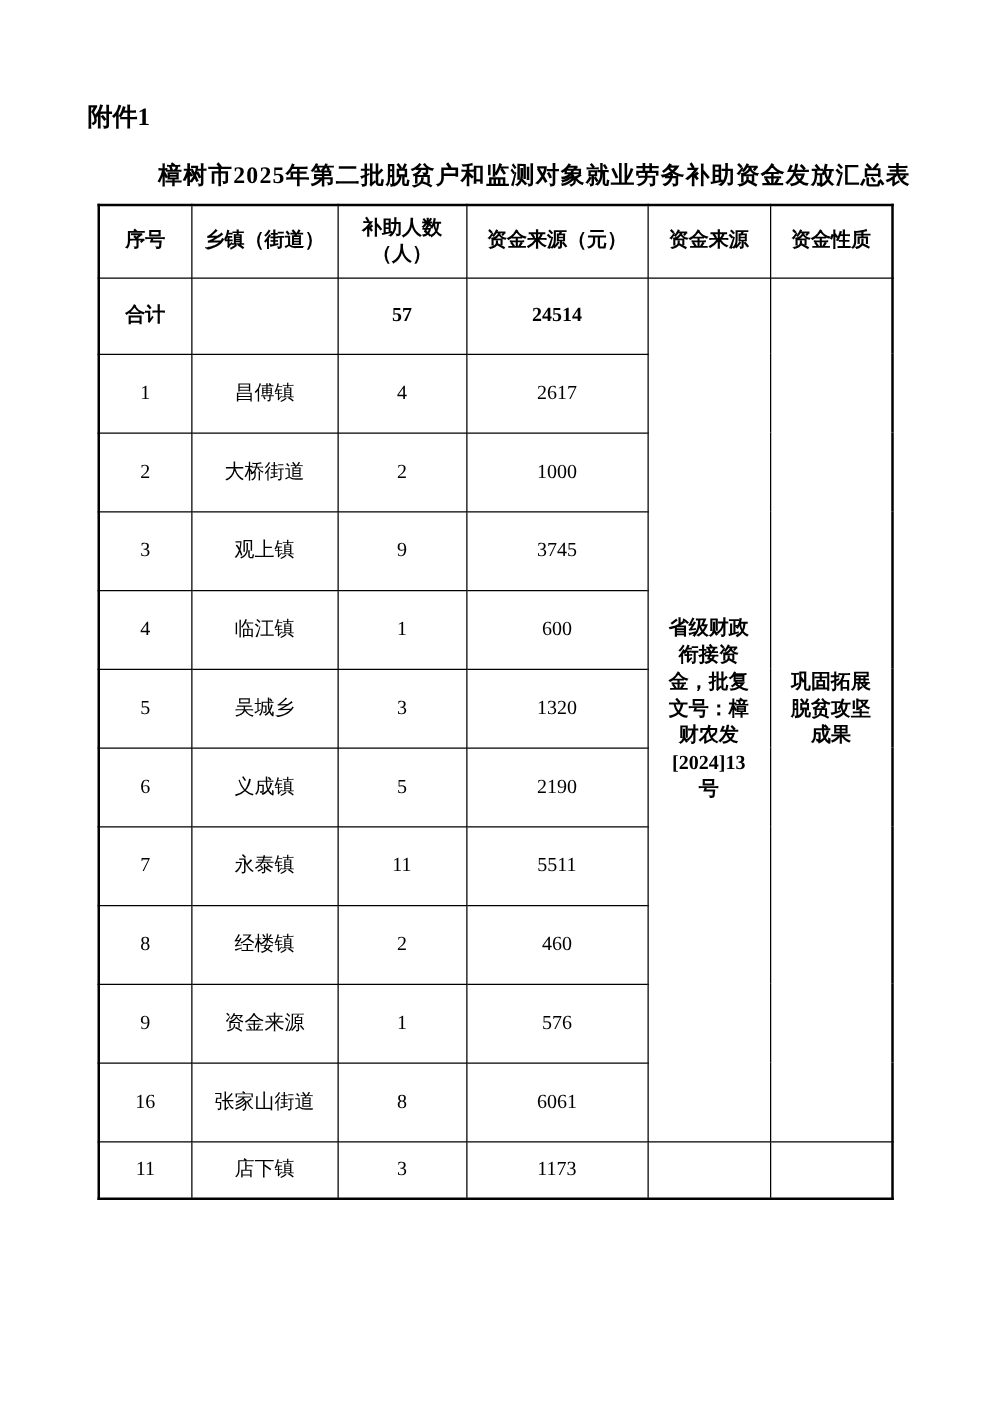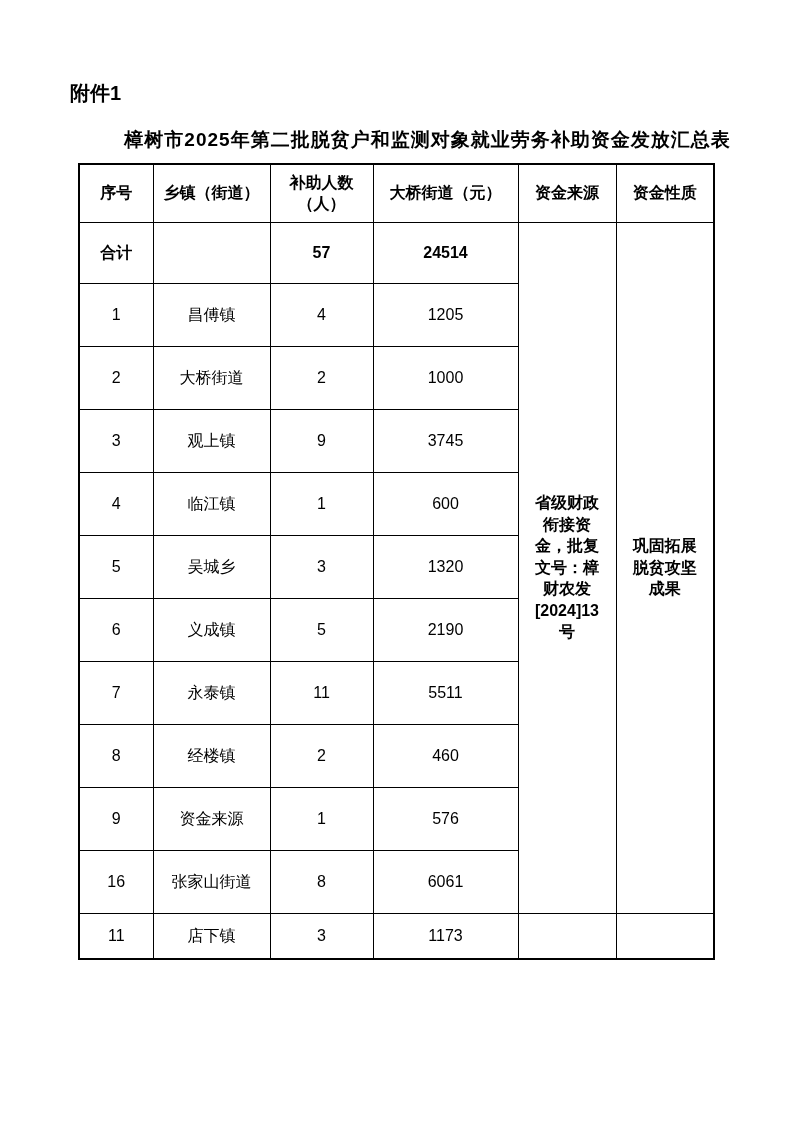--- a/index.html
+++ b/index.html
@@ -5,21 +5,21 @@
   html, body {
     margin: 0;
     padding: 0;
     background: #ffffff;
   }
   .page {
     position: relative;
     width: 793px;
     height: 1122px;
     background: #ffffff;
-    font-family: Liberation Sans, sans-serif;
+    font-family: Liberation Serif, serif;
     color: #000000;
     overflow: hidden;
   }
   .attachment-label {
     position: absolute;
     left: 70px;
     top: 80px;
     font-size: 20px;
     font-weight: bold;
   }
@@ -88,39 +88,39 @@
       <col style="width:145px">
       <col style="width:98px">
       <col style="width:98px">
     </colgroup>
 
     <tbody>
         <tr class="r-header">
       <th>序号</th>
       <th>乡镇（街道）</th>
       <th>补助人数<br>（人）</th>
-      <th>大桥街道（元）</th>
+      <th>资金来源（元）</th>
       <th>资金来源</th>
       <th>资金性质</th>
     </tr>
 
     <tr class="r-total">
       <td class="total-cell">合计</td>
       <td></td>
       <td class="total-cell">57</td>
       <td class="total-cell">24514</td>
       <td class="merged-cell" rowspan="11">省级财政<br>衔接资<br>金，批复<br>文号：樟<br>财农发<br>[2024]13<br>号</td>
       <td class="merged-cell" rowspan="11">巩固拓展<br>脱贫攻坚<br>成果</td>
     </tr>
 
     <tr class="r-data">
       <td>1</td>
       <td>昌傅镇</td>
       <td>4</td>
-      <td>1205</td>
+      <td>2617</td>
     </tr>
     <tr class="r-data">
       <td>2</td>
       <td>大桥街道</td>
       <td>2</td>
       <td>1000</td>
     </tr>
     <tr class="r-data">
       <td>3</td>
       <td>观上镇</td>

